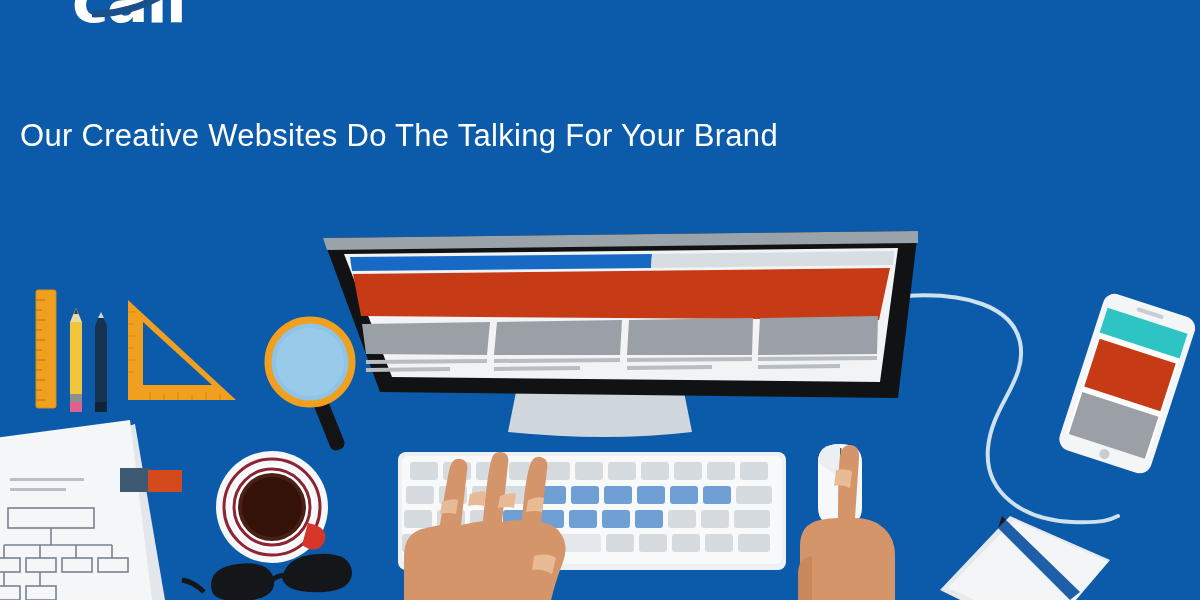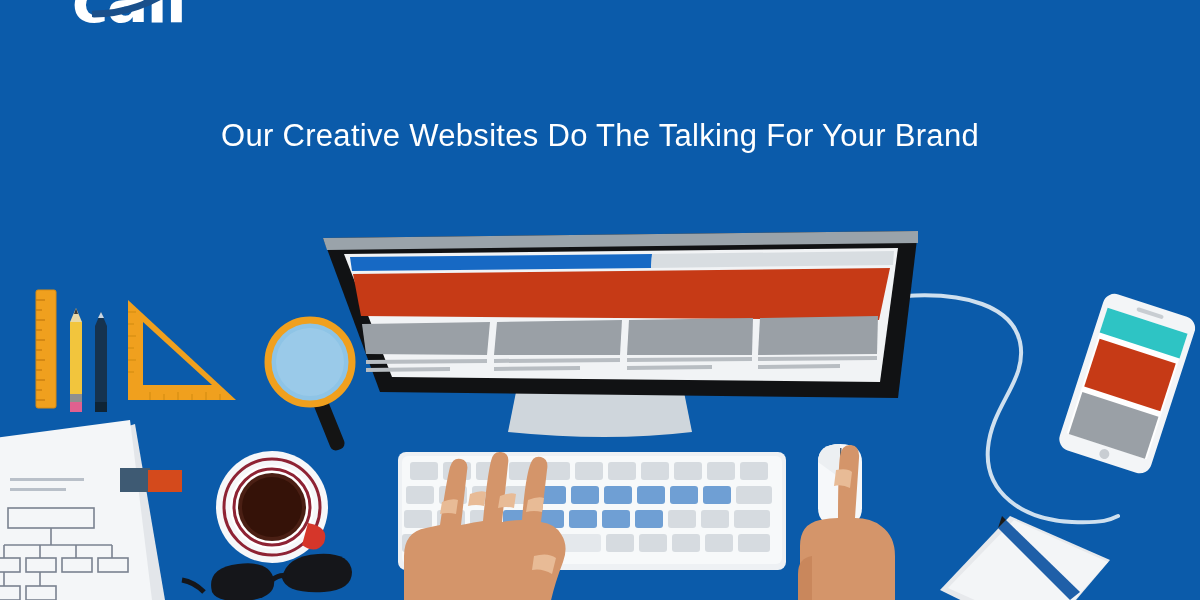--- a/index.html
+++ b/index.html
@@ -31,27 +31,28 @@
   #logo-swoosh {
     position: absolute;
     left: 20px; top: 10px;
     width: 120px; height: 40px;
     pointer-events: none;
   }
   
   #headline {
     position: absolute;
     left: 0; right: 0; top: 118px;
-    text-align: center;
+    text-align: left;
     color: #ffffff;
     font-size: 31px;
     font-weight: 400;
     letter-spacing: 0.3px;
     z-index: 30;
     font-family: "Liberation Sans", sans-serif;
+    padding-left: 20px;
   }
   
   #art { position: absolute; inset: 0; z-index: 10; }
   #art svg { display: block; width: 1200px; height: 600px; }
 </style>
 </head>
 <body>
 
 <div id="banner">
 

